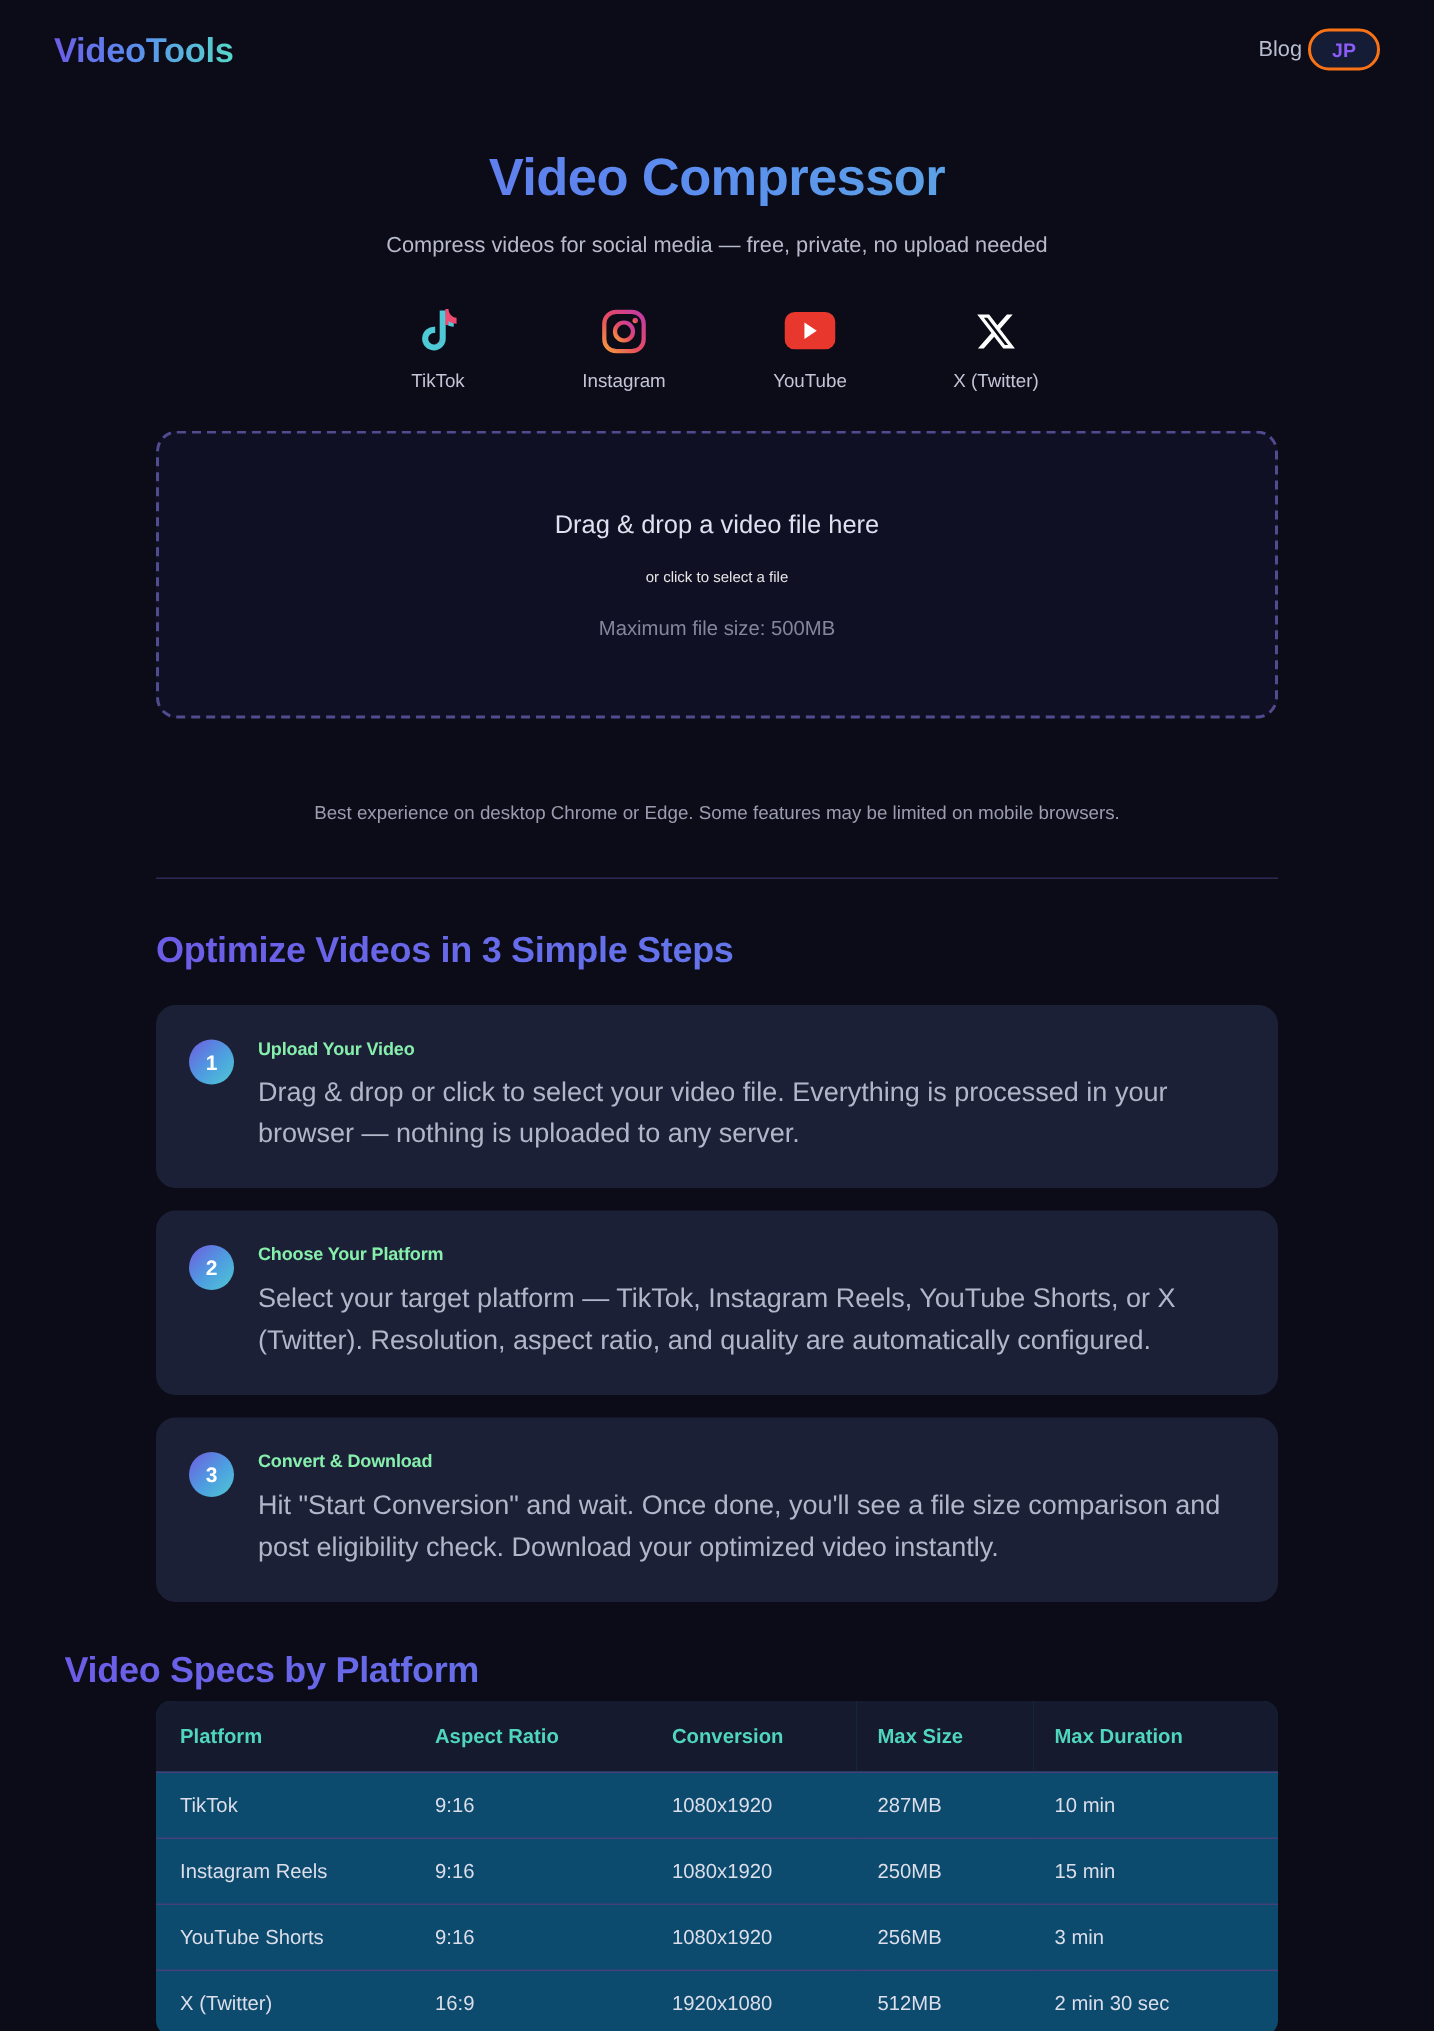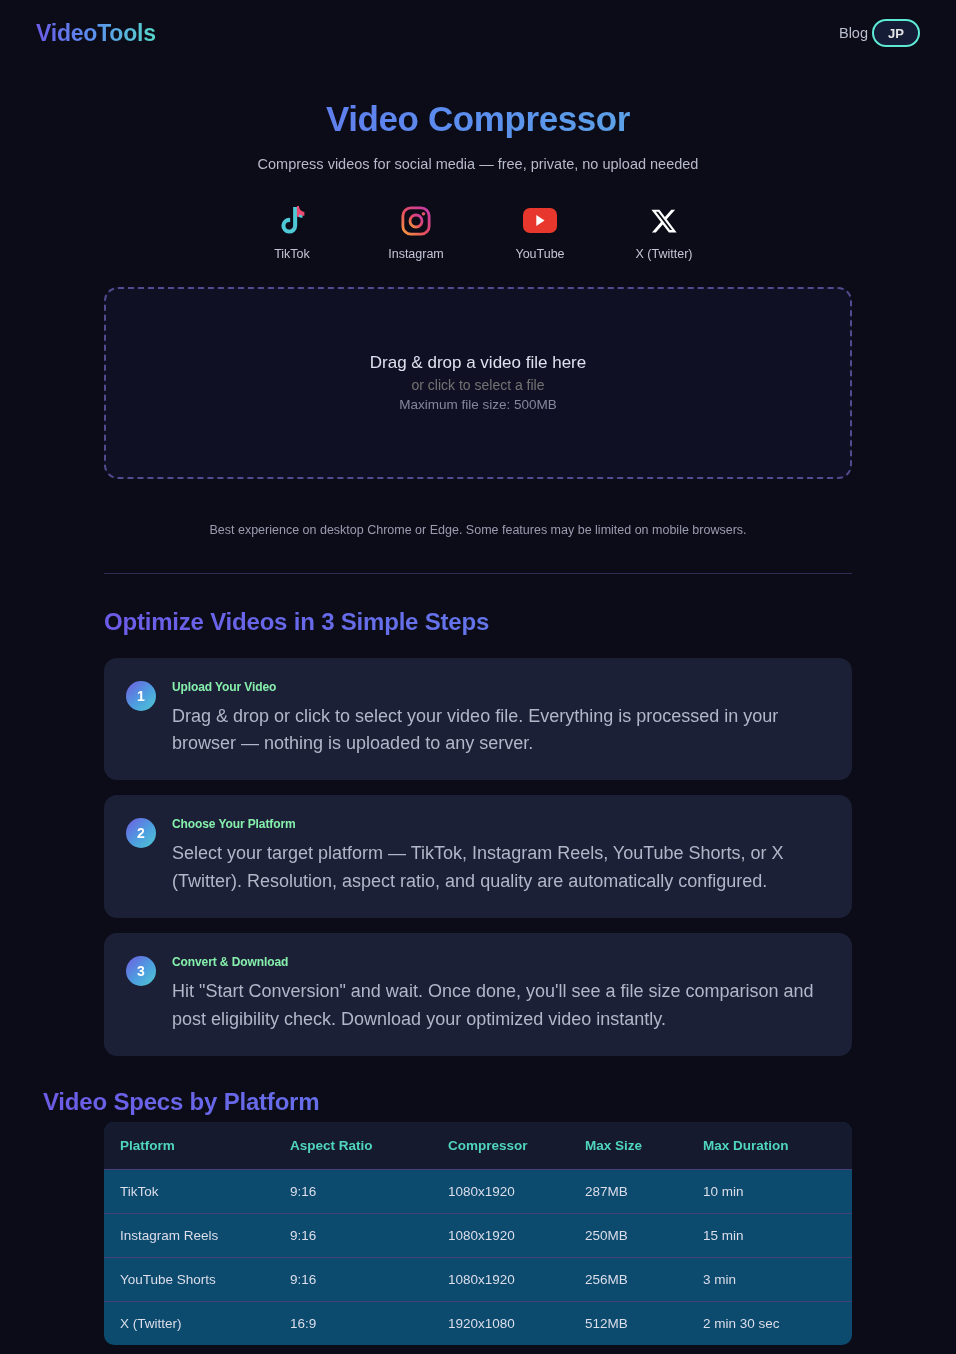--- a/index.html
+++ b/index.html
@@ -24,22 +24,22 @@
     -webkit-background-clip:text;background-clip:text;
     -webkit-text-fill-color:transparent;color:transparent;
   }
   .header-right{display:flex;align-items:center;gap:4px;}
   .blog-link{
     font-size:14.5px;color:#b9bdd0;text-decoration:none;
   }
   .lang-badge{
     display:inline-flex;align-items:center;justify-content:center;
     width:48px;height:28px;border-radius:14px;
-    border:2px solid #5eead4;background:#141c36;
-    color:#e5e5e5;font-size:13px;font-weight:bold;
+    border:2px solid #f97316;background:#141c36;
+    color:#8b5cf6;font-size:13px;font-weight:bold;
   }
 
   
   .hero{text-align:center;padding-top:34px;}
   .hero h1{
     font-size:35px;font-weight:bold;letter-spacing:-0.4px;
     background:linear-gradient(90deg,#6c5ce7 0%,#5b8def 48%,#5ec9d6 100%);
     -webkit-background-clip:text;background-clip:text;
     -webkit-text-fill-color:transparent;color:transparent;
     line-height:1.1;
@@ -60,28 +60,28 @@
     height:34px;width:40px;display:flex;align-items:center;justify-content:center;
   }
   .platform .plabel{font-size:12.5px;color:#c3c6d6;white-space:nowrap;}
 
   
   .dropzone{
     margin:26px auto 0;width:748px;height:192px;
     border:2px dashed #514b8f;border-radius:14px;
     background:#101024;
     display:flex;flex-direction:column;align-items:center;justify-content:center;
-    gap:4px;
+    gap:20px;
   }
   .dz-main{font-size:17px;color:#dfe1ee;}
-  .dz-sub{font-size:14px;color:#737373;}
+  .dz-sub{font-size:10px;color:#e5e5e5;}
   .dz-note{font-size:13.5px;color:#83869c;}
 
   .browser-note{
-    text-align:center;margin-top:44px;font-size:12.5px;color:#9a9db0;
+    text-align:center;margin-top:56px;font-size:12.5px;color:#9a9db0;
   }
 
   .divider{
     width:748px;height:1px;margin:36px auto 0;
     background:#2e2a53;
   }
 
   
   .section-title{
     width:748px;margin:34px auto 0;
@@ -235,21 +235,21 @@
 
 </div>
 
 <div class="section-title" style="margin-top:32px;margin-left:43px;">Video Specs by Platform</div>
 
 <table class="spec-table">
   <thead>
     <tr>
       <th class="col-platform">Platform</th>
       <th class="col-aspect">Aspect Ratio</th>
-      <th class="col-res">Compressor</th>
+      <th class="col-res">Conversion</th>
       <th class="col-size">Max Size</th>
       <th>Max Duration</th>
     </tr>
   </thead>
   <tbody>
     <tr>
       <td>TikTok</td>
       <td>9:16</td>
       <td>1080x1920</td>
       <td>287MB</td>

